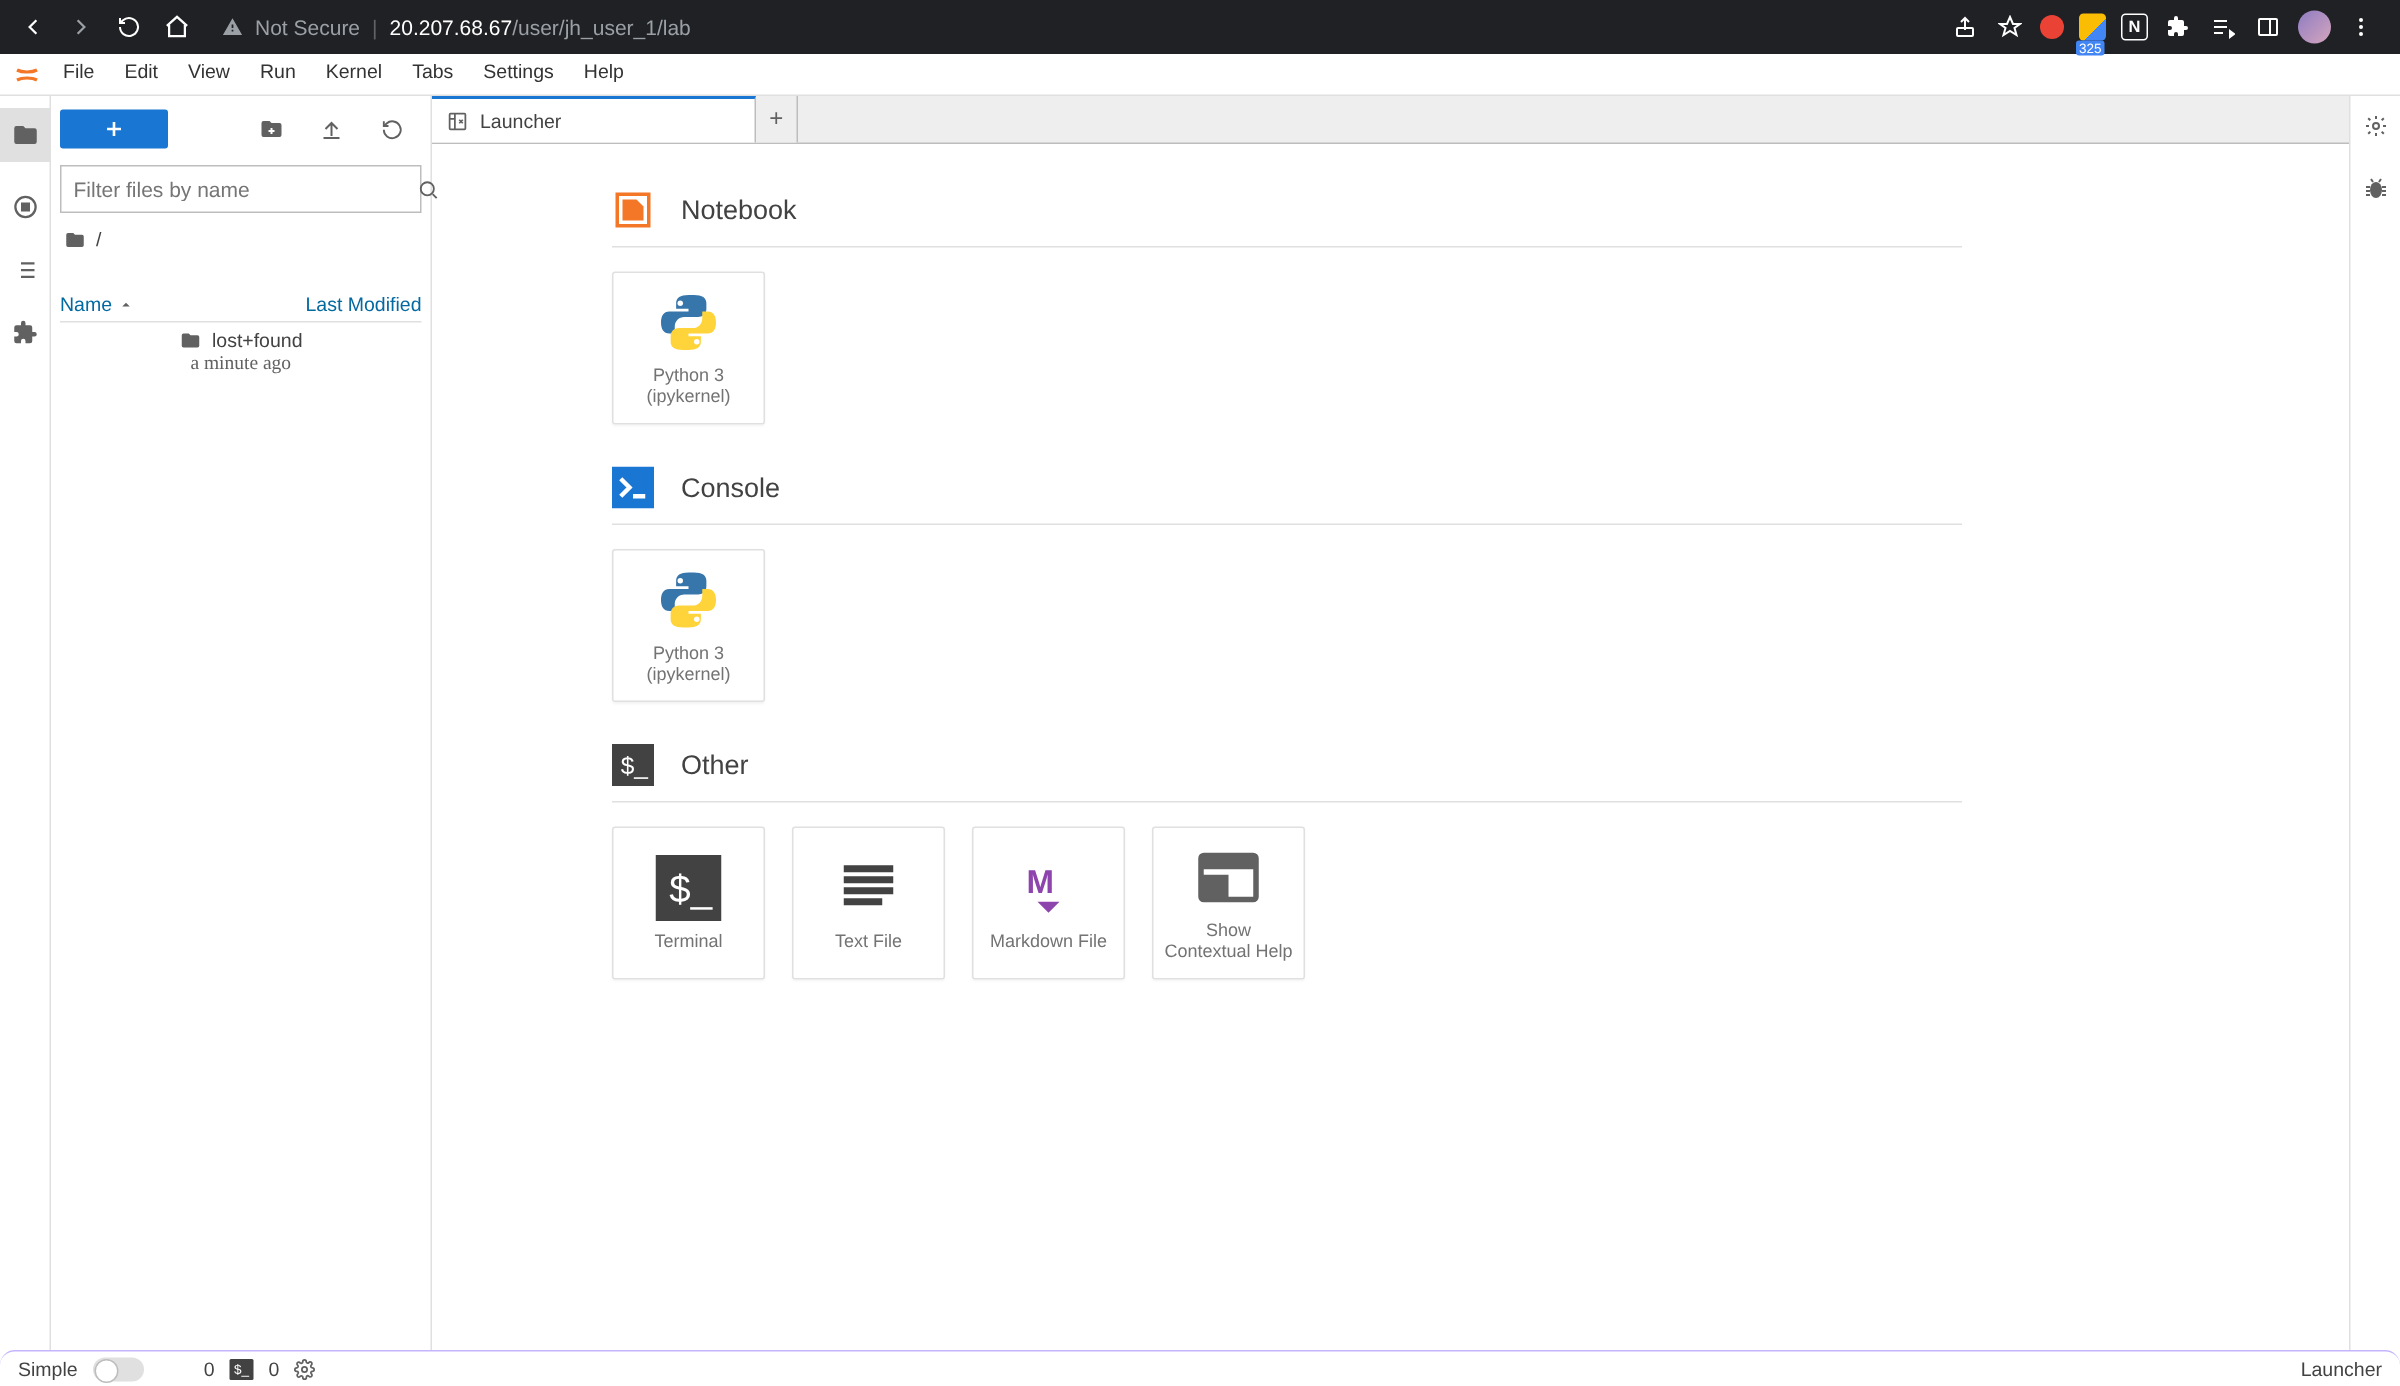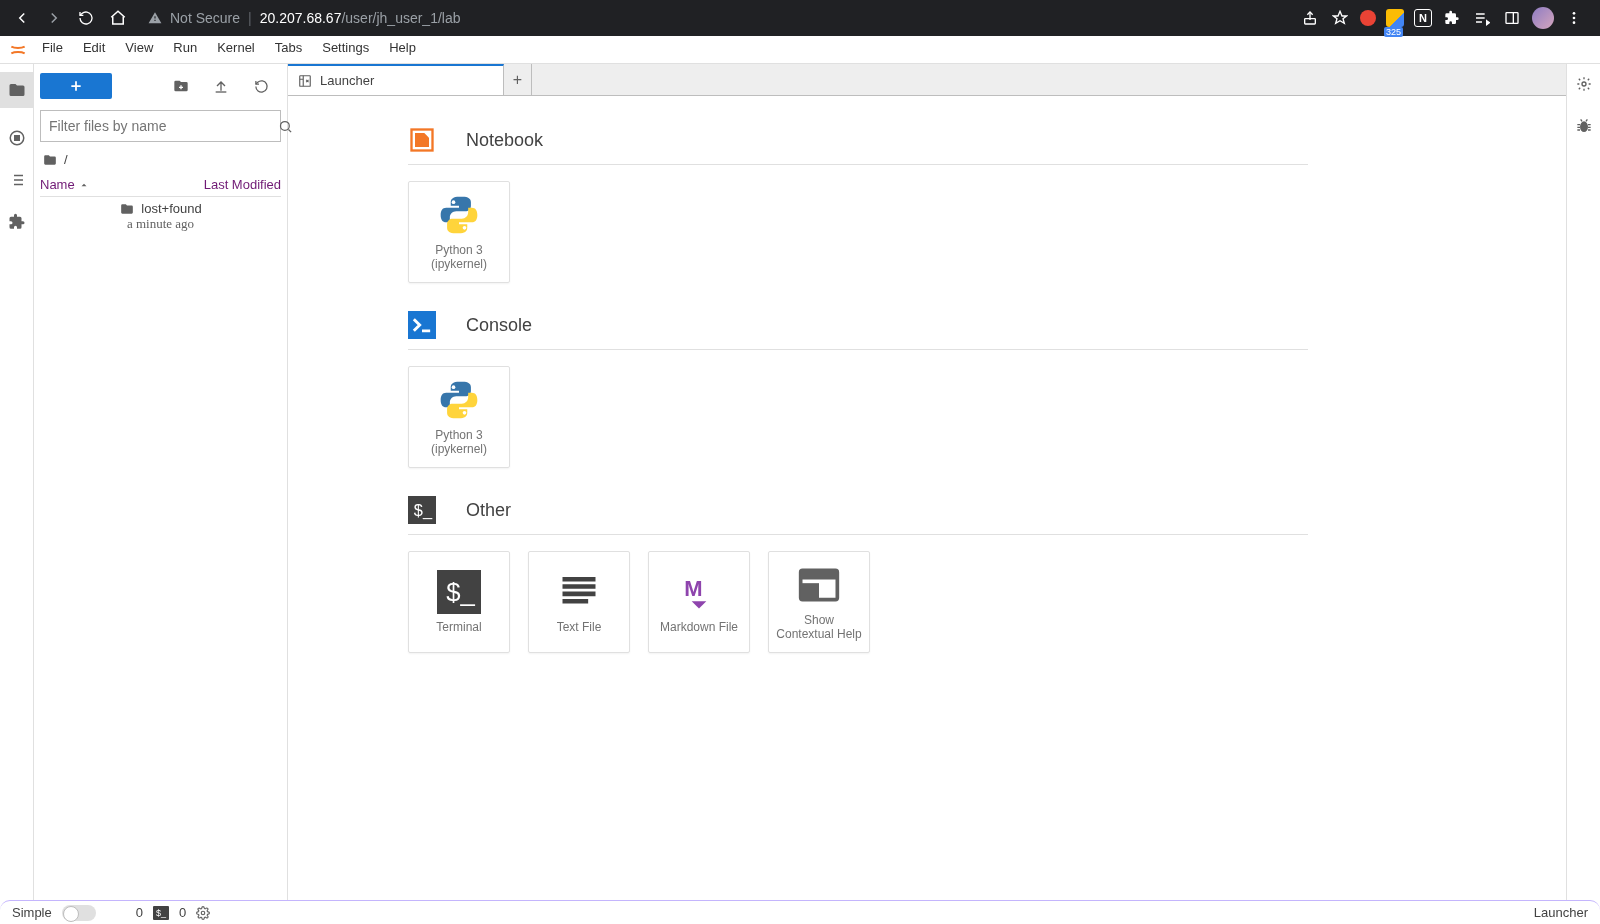--- a/index.html
+++ b/index.html
@@ -34,38 +34,38 @@
 .rail-active-wrap { background: #e0e0e0; width: 34px; height: 36px; display:flex; align-items:center; justify-content:center; border-left: 0; }
 
 
 .file-panel { width: 254px; border-right: 1px solid #e0e0e0; display: flex; flex-direction: column; padding: 6px 6px 0 6px; }
 .fb-toolbar { display: flex; align-items: center; gap: 0; height: 32px; }
 .fb-new { width: 72px; height: 26px; background: #1976d2; color: #fff; border-radius: 2px; display: flex; align-items: center; justify-content: center; font-size: 18px; cursor: pointer; }
 .fb-tbtn { width: 40px; height: 26px; display: flex; align-items: center; justify-content: center; color: #616161; cursor: pointer; }
 .fb-filter { margin-top: 8px; height: 32px; border: 1px solid #bdbdbd; display: flex; align-items: center; padding: 0 8px; gap: 48px; }
 .fb-filter input { flex: 1; border: none; outline: none; font-size: 14px; color: #616161; }
 .fb-breadcrumb { margin-top: 8px; display: flex; align-items: center; gap: 6px; font-size: 13px; color: #424242; padding: 2px 2px; }
-.fb-header { margin-top: 4px; display: flex; align-items: flex-end; font-size: 13px; color: #701a75; border-bottom: 1px solid #e0e0e0; padding: 4px 0; }
+.fb-header { margin-top: 22px; display: flex; align-items: flex-end; font-size: 13px; color: #0369a1; border-bottom: 1px solid #e0e0e0; padding: 4px 0; }
 .fb-hname { flex: 1; display:flex; align-items:center; gap:4px; }
 .fb-row { display: flex; align-items: center; padding: 4px 0; font-size: 13px; color: #424242; flex-direction: column; }
 .fb-row .fname { flex: 1; display:flex; align-items:center; gap:6px; }
 .fb-row .fmod { color: #616161; font-family: Liberation Serif, serif; }
 
 
 .content-area { flex: 1; display: flex; flex-direction: column; }
 .tab-strip { height: 32px; background: #eeeeee; display: flex; align-items: stretch; border-bottom: 1px solid #bdbdbd; }
 .tab { width: 216px; background: #fff; border-top: 2px solid #1976d2; border-right: 1px solid #bdbdbd; display: flex; align-items: center; padding: 0 10px; gap: 8px; font-size: 13px; color: #424242; }
 .tab-add { width: 28px; display: flex; align-items: center; justify-content: center; border-right: 1px solid #bdbdbd; background: #eeeeee; color: #616161; cursor: pointer; font-size: 16px; }
 
 .launcher-body { flex: 1; overflow: auto; padding: 30px 120px 30px 120px; }
 .launcher-inner { max-width: 900px; }
 .section { margin-bottom: 28px; }
 .section-head { display: flex; align-items: center; gap: 18px; padding-bottom: 10px; border-bottom: 1px solid #e0e0e0; }
 .section-icon { width: 28px; height: 28px; display:flex; align-items:center; justify-content:center; }
-.section-title { font-size: 18px; color: #424242; margin-left: 12px; }
+.section-title { font-size: 18px; color: #424242; }
 .cards { display: flex; gap: 18px; flex-wrap: wrap; margin-top: 16px; }
 .card { width: 102px; height: 102px; border: 1px solid #e0e0e0; border-radius: 2px; display: flex; flex-direction: column; align-items: center; justify-content: center; gap: 6px; cursor: pointer; box-shadow: 0 1px 2px rgba(0,0,0,0.05); }
 .card .card-icon { width: 44px; height: 44px; display:flex; align-items:center; justify-content:center; }
 .card .card-label { font-size: 12px; color: #737373; text-align: center; line-height: 1.2; padding: 0 4px; }
 
 
 .right-rail { width: 34px; border-left: 1px solid #e0e0e0; display: flex; flex-direction: column; align-items: center; padding-top: 8px; gap: 18px; }
 
 
 .status-bar { height: 24px; border-top: 1px solid #c4b5fd; display: flex; align-items: center; padding: 0 12px; font-size: 13px; color: #424242; gap: 10px; border-radius: 10px; }

